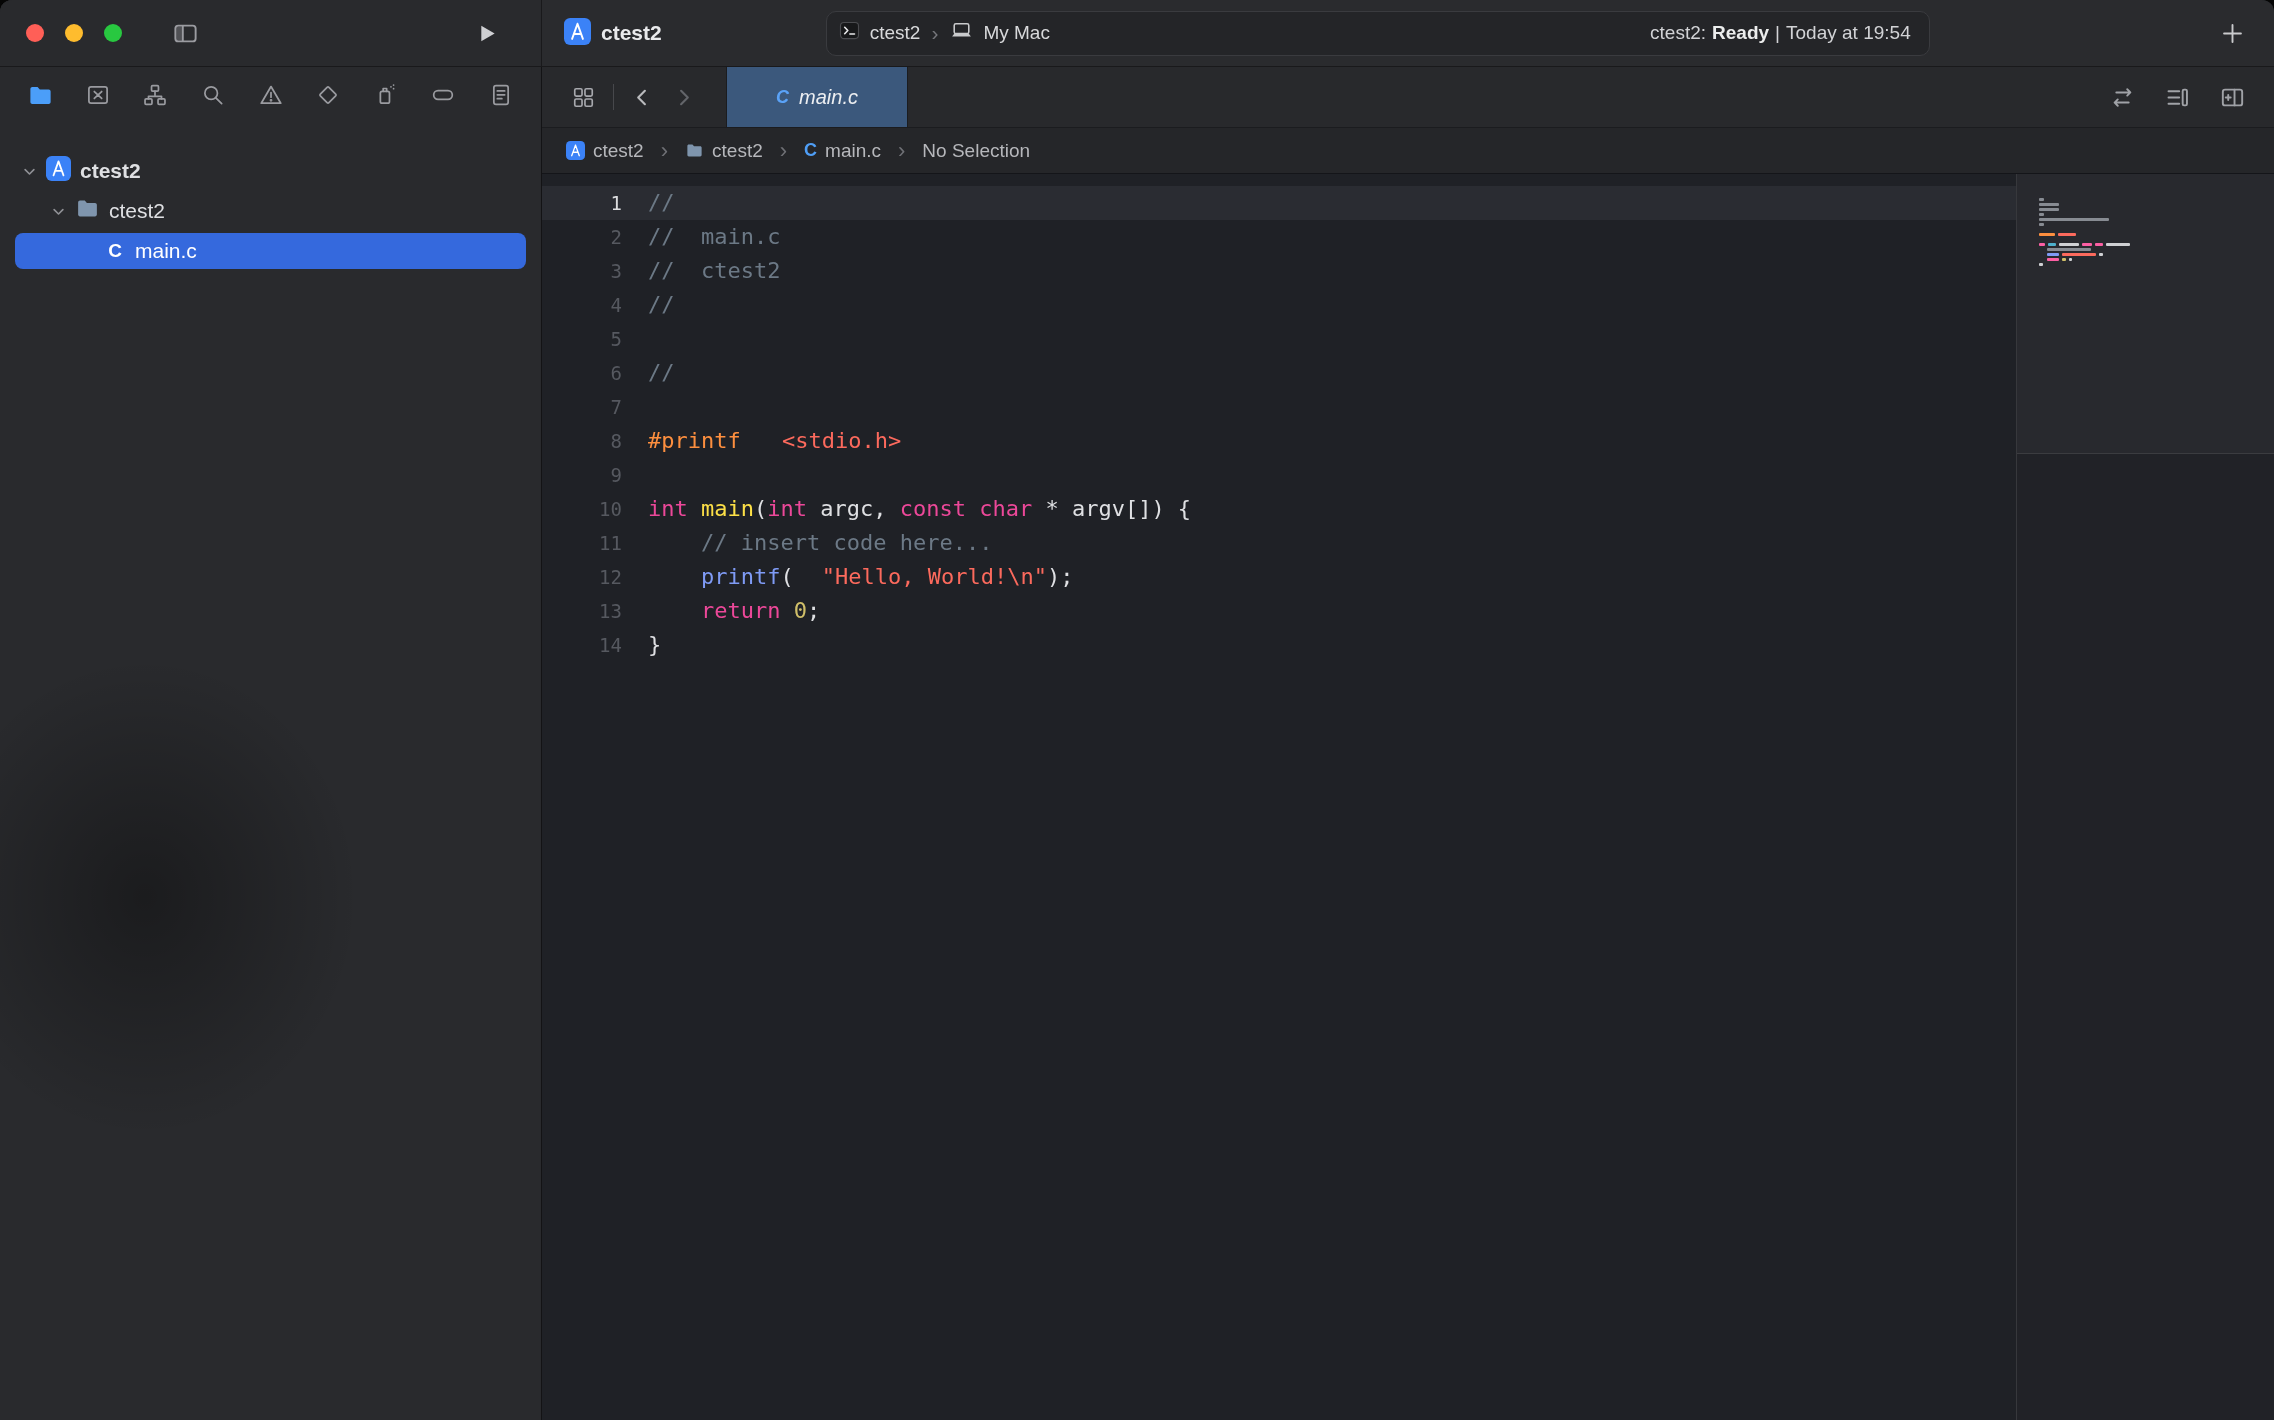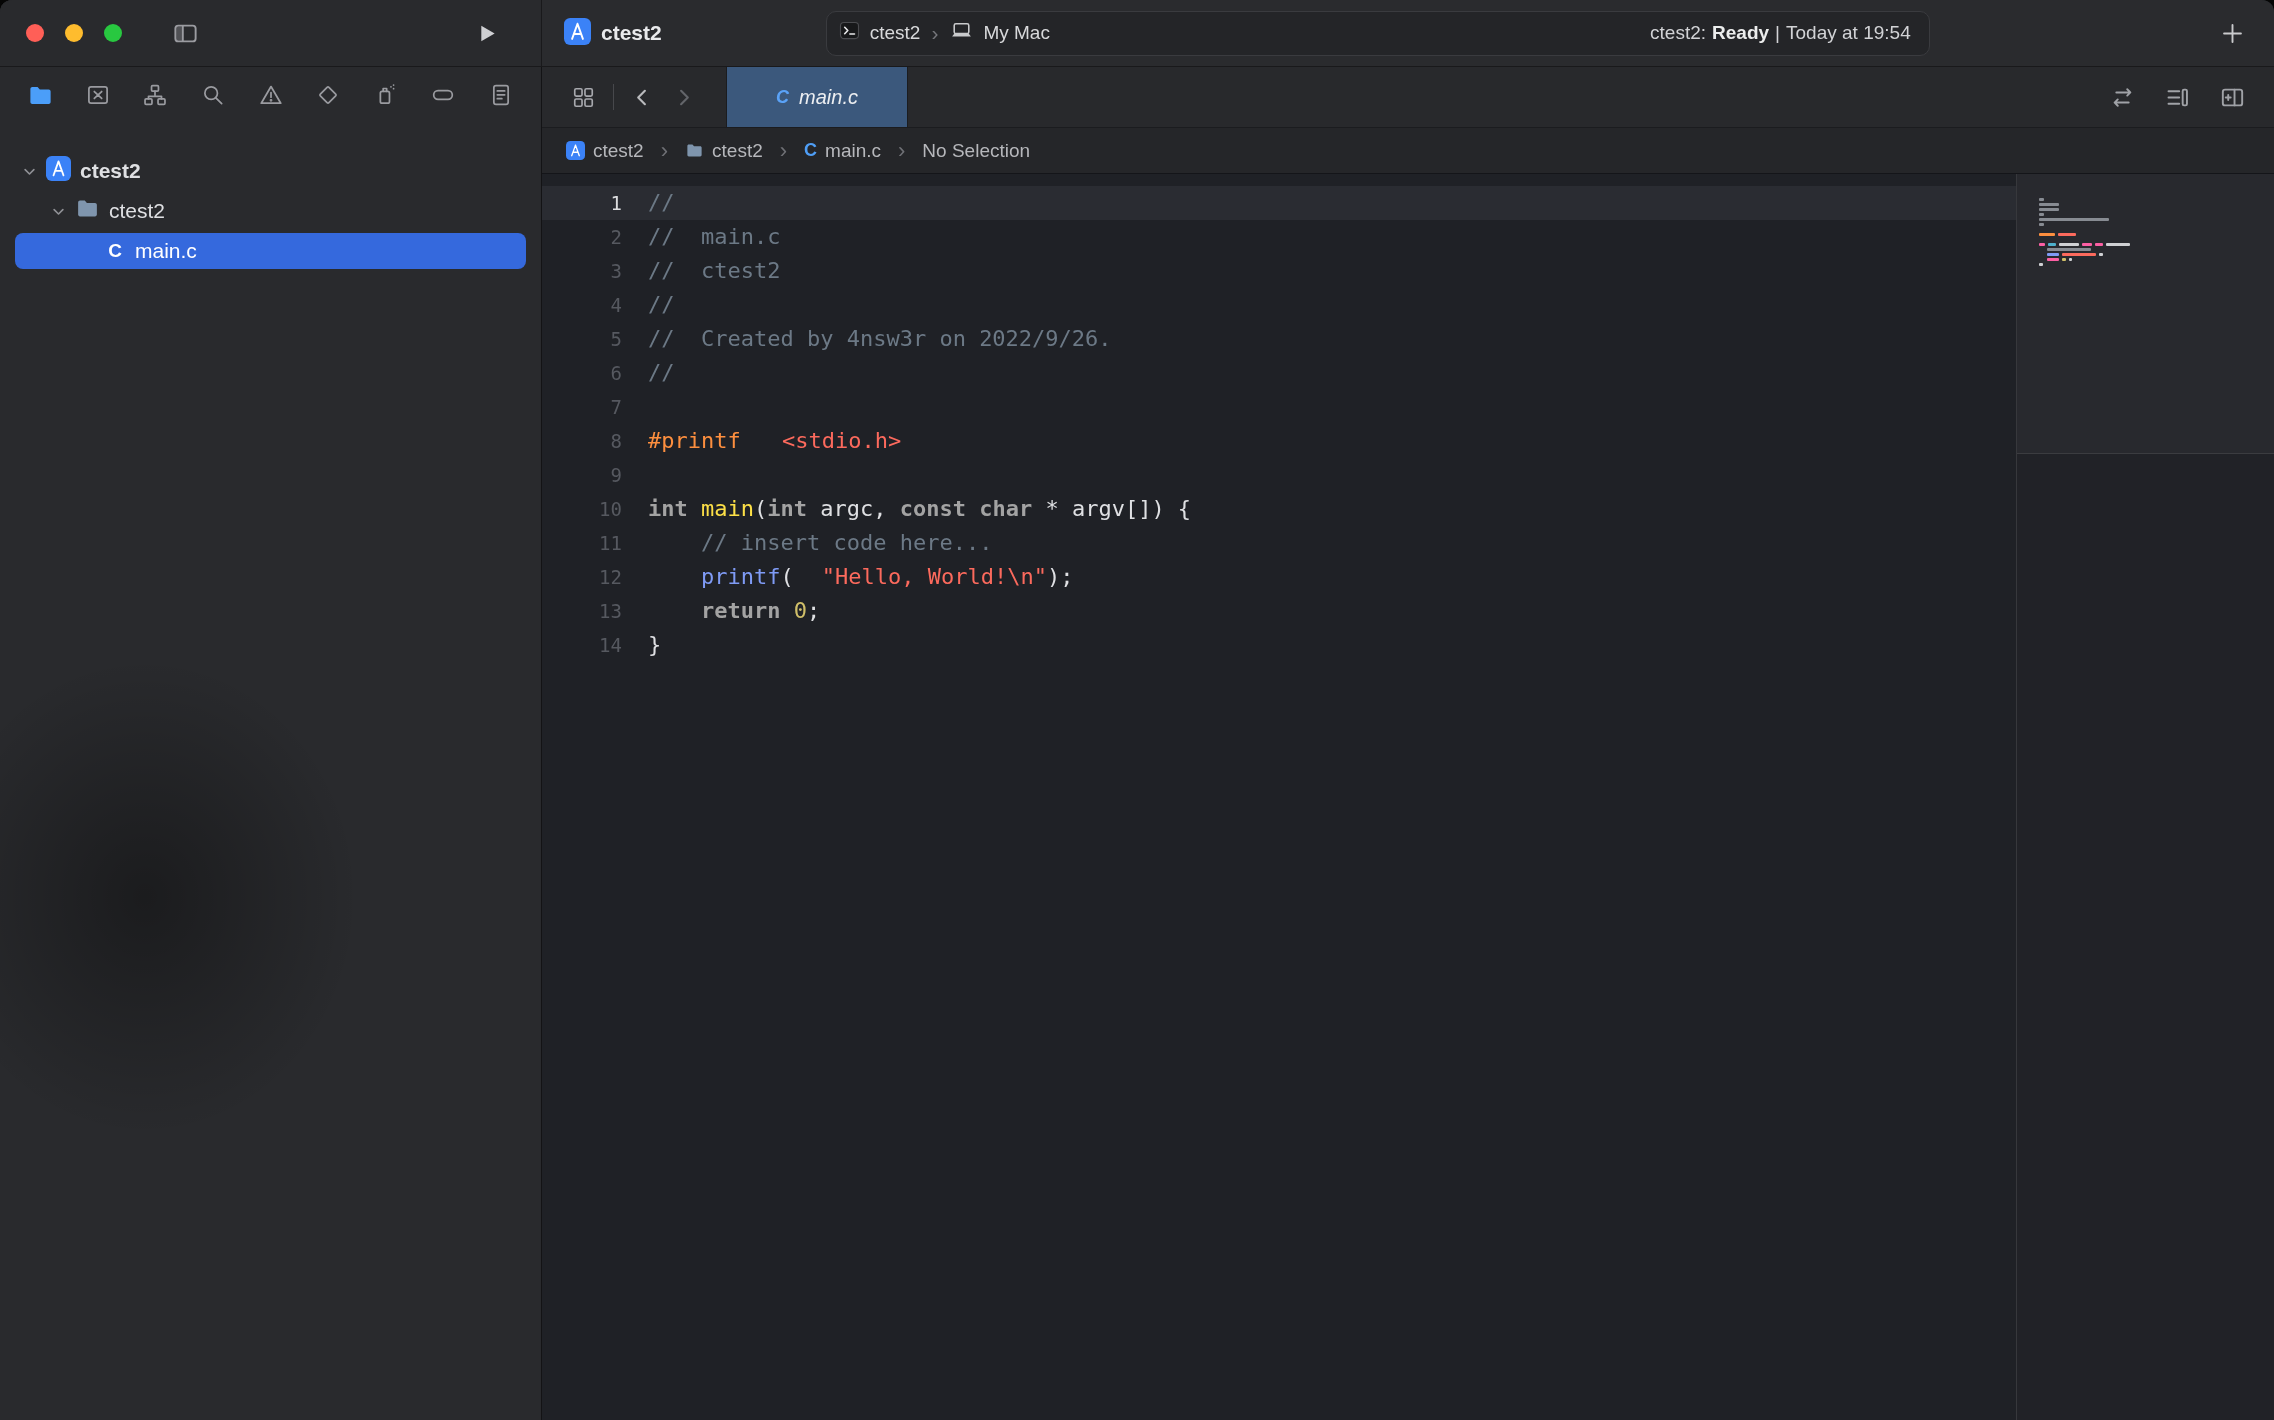--- a/index.html
+++ b/index.html
@@ -83,21 +83,21 @@
   .code-line { display:flex; height:34px; align-items:center; }
   .code-line.active { background:#2a2c32; }
   .gutter { flex:0 0 80px; text-align:right; color:#565960; font-size:19px;
             font-family:"DejaVu Sans Mono", monospace; }
   .code-line.active .gutter { color:#dcdddf; }
   .code-text { margin-left:26px; white-space:pre; color:#dfe0e3; }
 
   .tok-cm  { color:#6c7986; }
   .tok-pp  { color:#fd8f3f; }
   .tok-str { color:#fc6a5d;margin-left:28px; }
-  .tok-kw  { color:#a3a3a3; font-weight:bold; }
+  .tok-kw  { color:#ec4899; font-weight:normal; }
   .tok-fn  { color:#fde047;margin-top:32px; }
   .tok-call{ color:#7f9bf5; }
   .tok-num { color:#d0bf69; }
   .tok-pl  { color:#dfe0e3; }
 
   
   .minimap { flex:0 0 258px; border-left:1px solid #37383c; position:relative; background:#212227; }
   .mm-viewport { position:absolute; top:0; left:0; right:0; background:rgba(255,255,255,.035);
                  border-bottom:1px solid rgba(255,255,255,.09); }
   .mm-code { position:absolute; top:24px; left:22px; display:flex; flex-direction:column; gap:2px; }
@@ -370,21 +370,20 @@
             <div class="code-line">
               <span class="gutter">3</span>
               <span class="code-text"><span class="tok-cm">//  ctest2</span></span>
             </div>
             <div class="code-line">
               <span class="gutter">4</span>
               <span class="code-text"><span class="tok-cm">//</span></span>
             </div>
             <div class="code-line">
               <span class="gutter">5</span>
-              <span class="code-text"><span class="tok-cm">//  Created by 4nsw3r on 2022/9/26.</span></span>
             </div>
             <div class="code-line">
               <span class="gutter">6</span>
               <span class="code-text"><span class="tok-cm">//</span></span>
             </div>
             <div class="code-line">
               <span class="gutter">7</span>
               <span class="code-text"></span>
             </div>
             <div class="code-line">

